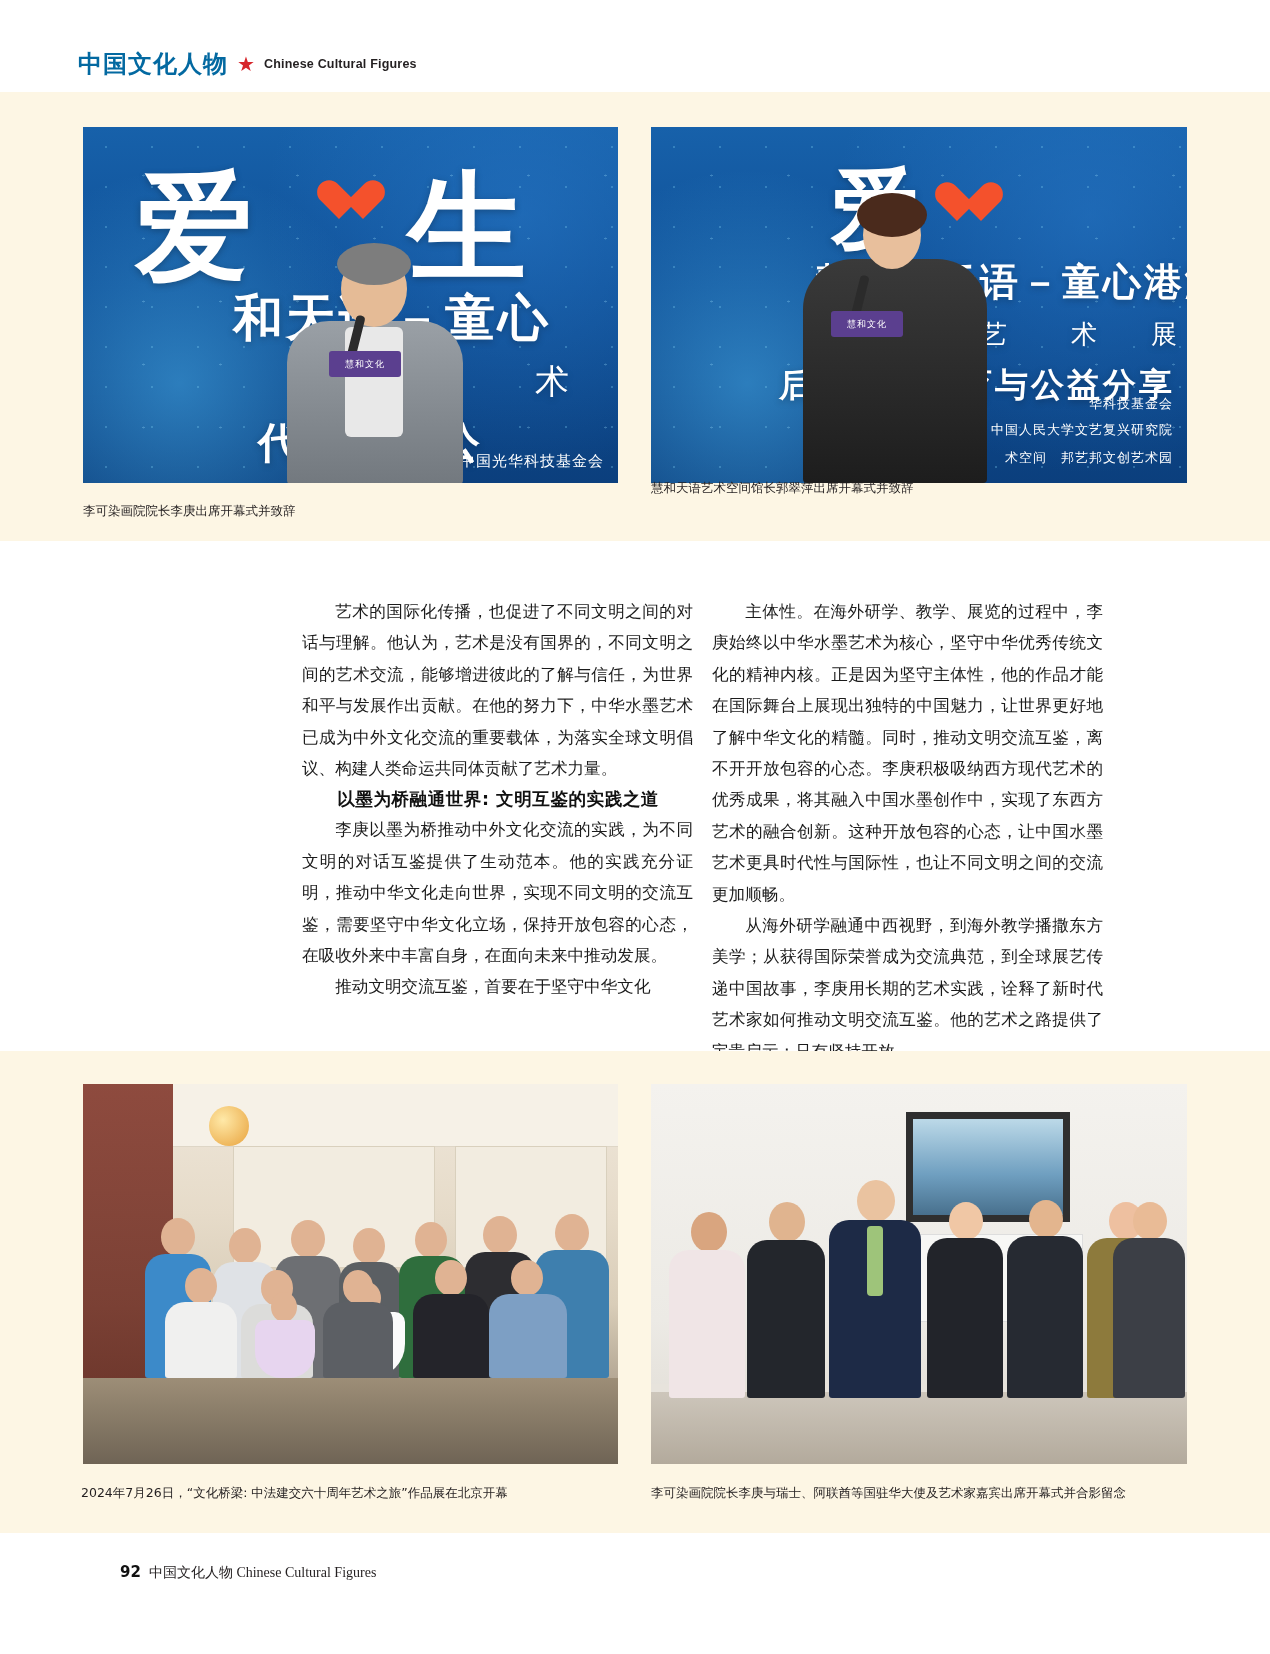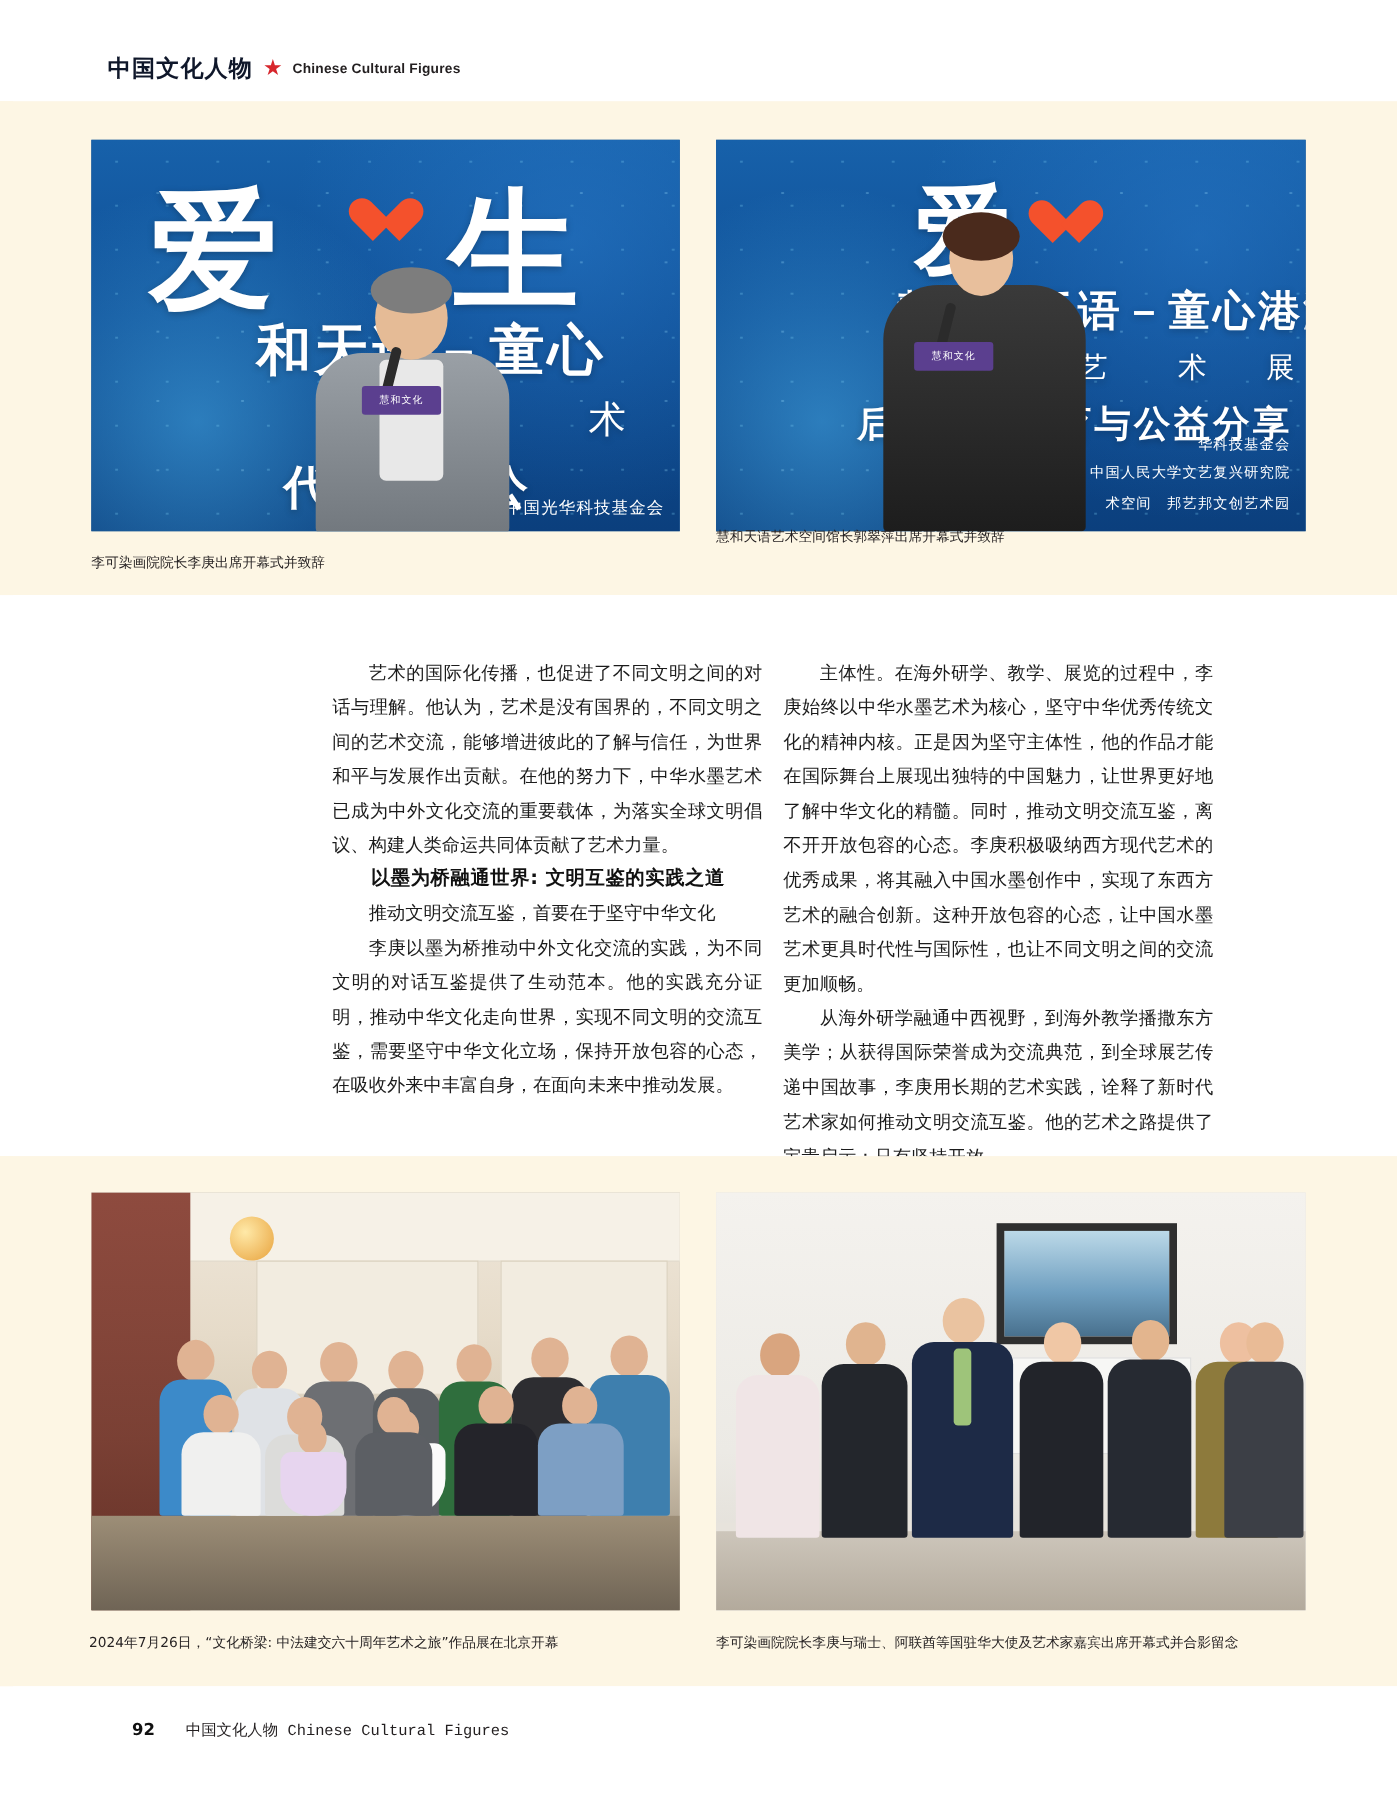--- a/index.html
+++ b/index.html
@@ -37,26 +37,25 @@
   .masthead-inner {
     position: absolute;
     left: 78px;
     top: 48px;
     display: flex;
     align-items: center;
     gap: 9px;
   }
   .brand-cn {
     font-family: "DejaVu Sans", "Liberation Sans", sans-serif;
-    font-size: 21px;
+    font-size: 24px;
     font-weight: bold;
-    color: #0f172a;
+    color: #0369a1;
     letter-spacing: 1px;
     white-space: nowrap;
-    margin-left: 20px;
   }
   .brand-star {
     color: #d7262c;
     font-size: 20px;
     line-height: 1;
   }
   .brand-en {
     font-family: "Liberation Sans", sans-serif;
     font-size: 12.5px;
     font-weight: bold;
@@ -266,24 +265,23 @@
     gap: 8px;
   }
   .pg-num {
     font-family: "DejaVu Sans", "Liberation Sans", sans-serif;
     font-weight: bold;
     font-size: 15px;
     color: #111;
     margin-left: 40px;
   }
   .pg-txt {
-    font-family: Liberation Mono, monospace;
+    font-family: Liberation Serif, serif;
     font-size: 14px;
     color: #231f20;
-    margin-left: 20px;
   }
 </style>
 </head>
 <body>
 
 <div class="left-bar"></div>
 
 <div class="masthead">
   <div class="masthead-inner">
     <span class="brand-cn">中国文化人物</span>
@@ -342,22 +340,22 @@
       <div class="badge" style="left:32px; top:118px;">慧和文化</div>
     </div>
   </div>
 </div>
 <div class="cap" id="cap-2">慧和天语艺术空间馆长郭翠萍出席开幕式并致辞</div>
 
 <div class="article">
   <div class="col" id="col-left">
     <p>艺术的国际化传播，也促进了不同文明之间的对话与理解。他认为，艺术是没有国界的，不同文明之间的艺术交流，能够增进彼此的了解与信任，为世界和平与发展作出贡献。在他的努力下，中华水墨艺术已成为中外文化交流的重要载体，为落实全球文明倡议、构建人类命运共同体贡献了艺术力量。</p>
     <p class="subhead">以墨为桥融通世界: 文明互鉴的实践之道</p>
+    <p>李庚以墨为桥推动中外文化交流的实践，为不同文明的对话互鉴提供了生动范本。他的实践充分证明，推动中华文化走向世界，实现不同文明的交流互鉴，需要坚守中华文化立场，保持开放包容的心态，在吸收外来中丰富自身，在面向未来中推动发展。</p>
     <p>推动文明交流互鉴，首要在于坚守中华文化</p>
-    <p>李庚以墨为桥推动中外文化交流的实践，为不同文明的对话互鉴提供了生动范本。他的实践充分证明，推动中华文化走向世界，实现不同文明的交流互鉴，需要坚守中华文化立场，保持开放包容的心态，在吸收外来中丰富自身，在面向未来中推动发展。</p>
   </div>
   <div class="col" id="col-right">
     <p>主体性。在海外研学、教学、展览的过程中，李庚始终以中华水墨艺术为核心，坚守中华优秀传统文化的精神内核。正是因为坚守主体性，他的作品才能在国际舞台上展现出独特的中国魅力，让世界更好地了解中华文化的精髓。同时，推动文明交流互鉴，离不开开放包容的心态。李庚积极吸纳西方现代艺术的优秀成果，将其融入中国水墨创作中，实现了东西方艺术的融合创新。这种开放包容的心态，让中国水墨艺术更具时代性与国际性，也让不同文明之间的交流更加顺畅。</p>
     <p>从海外研学融通中西视野，到海外教学播撒东方美学；从获得国际荣誉成为交流典范，到全球展艺传递中国故事，李庚用长期的艺术实践，诠释了新时代艺术家如何推动文明交流互鉴。他的艺术之路提供了宝贵启示：只有坚持开放</p>
   </div>
 </div>
 
 <div class="band-bottom"></div>
 
 <div class="photo" id="photo-3">

